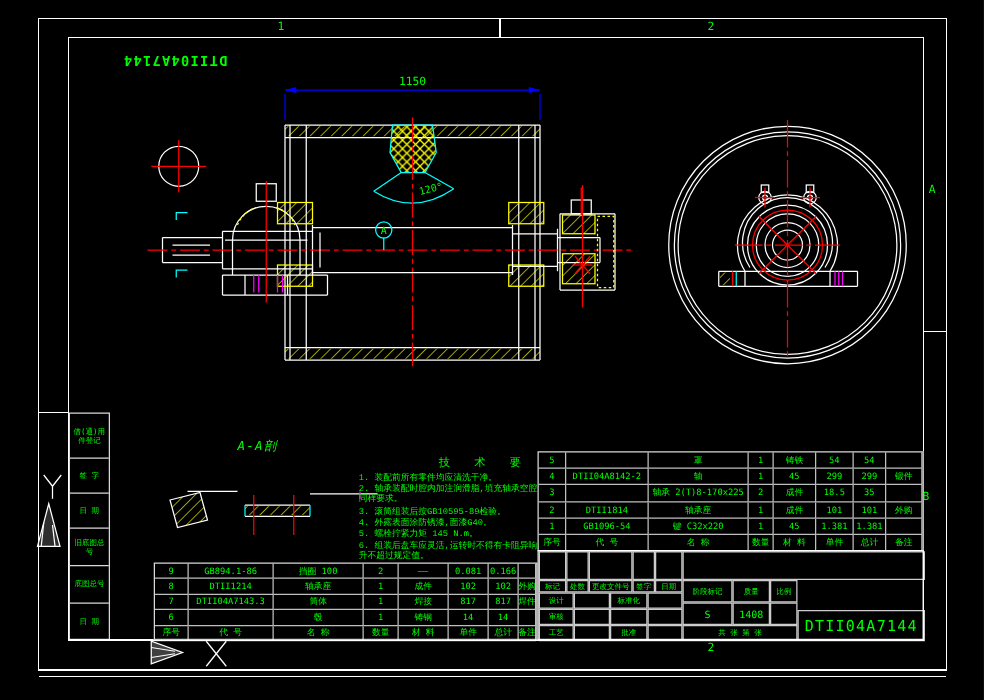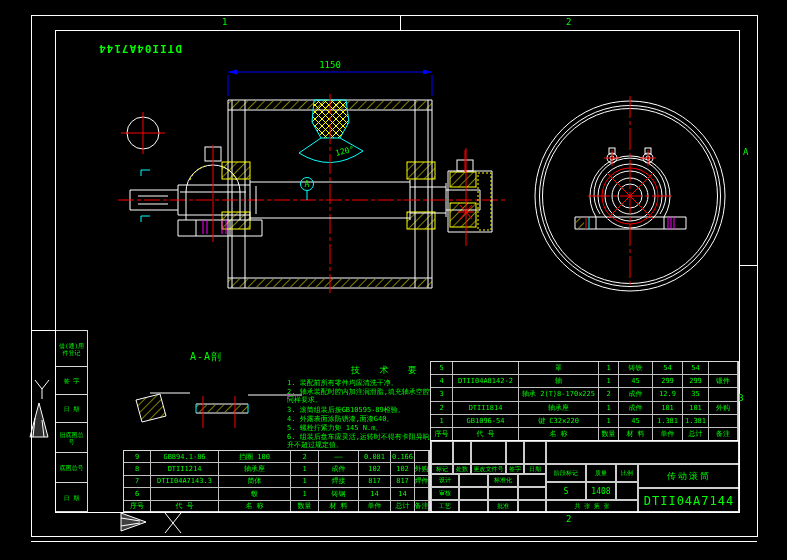--- a/index.html
+++ b/index.html
@@ -10,39 +10,39 @@
   
   #left-strip{left:55px;top:330px;width:33px;height:182px;border:1px solid rgba(255,255,255,.85);box-sizing:border-box;}
   #left-strip .cell{box-sizing:border-box;border-bottom:1px solid rgba(255,255,255,.85);
     color:#00ff00;font-size:6px;line-height:7px;text-align:center;display:flex;align-items:center;justify-content:center;
     word-break:break-all;padding:1px;}
   #left-strip .cell:last-child{border-bottom:none;}
   
   #notes{left:287px;top:362px;width:174px;color:#00ff00;}
   #notes .ttl{position:absolute;left:64px;top:2px;font-size:9px;letter-spacing:7px;white-space:nowrap;}
   #notes .lines{position:absolute;left:0;top:17px;width:174px;font-size:7px;line-height:8.2px;}
-  #notes .lines div{margin-bottom:1px;}
+  #notes .lines div{margin-bottom:1px;font-family:Liberation Mono, monospace;}
   
   .bom{position:absolute;display:grid;color:#00ff00;font-size:7px;line-height:8px;
        border:1px solid rgba(255,255,255,.85);box-sizing:border-box;background:#000;}
   .bom .bc{box-sizing:border-box;border-right:1px solid rgba(255,255,255,.75);border-bottom:1px solid rgba(255,255,255,.75);
        overflow:hidden;white-space:nowrap;display:flex;align-items:center;justify-content:center;}
   #bom-right{left:430px;top:361px;width:309px;height:80px;
        grid-template-columns:22px 66px 80px 20px 34px 30px 26px 29px;grid-auto-rows:13.2px;}
   #bom-left{left:123px;top:450px;width:307px;height:62px;
        grid-template-columns:27px 68px 72px 28px 40px 32px 24px 14px;grid-auto-rows:12.4px;}
   
   #tblock{left:430px;top:440px;width:309px;height:72px;border:1px solid rgba(255,255,255,.9);box-sizing:border-box;color:#00ff00;}
   #tblock .c{position:absolute;box-sizing:border-box;border:1px solid rgba(255,255,255,.8);
       display:flex;align-items:center;justify-content:center;font-size:6px;overflow:hidden;white-space:nowrap;}
   #part-name{font-size:9px !important;letter-spacing:2px;}
   #drawing-no{font-size:12px !important;letter-spacing:1px;}
   #dwg-top{left:92px;top:41px;width:96px;height:14px;transform:rotate(180deg);
       color:#00ff00;font-size:11px;font-weight:bold;letter-spacing:1px;text-align:center;}
-  #aa-label{left:190px;top:350px;color:#00ff00;font-size:10px;letter-spacing:1px;}
+  #aa-label{left:190px;top:350px;color:#00ff00;font-size:10px;letter-spacing:1px;font-style:italic;}
 </style>
 </head>
 <body>
 
 <div id="stage">
 
   <svg width="787" height="560" viewBox="0 0 787 560" class="abs" style="left:0;top:0">
     <defs>
       <pattern id="hy" patternUnits="userSpaceOnUse" width="6" height="6" patternTransform="rotate(45)">
         <line x1="0" y1="0" x2="0" y2="6" stroke="#ffff00" stroke-width="1"></line>
@@ -349,21 +349,21 @@
       <div class="bc">1</div>
       <div class="bc">45</div>
       <div class="bc">299</div>
       <div class="bc">299</div>
       <div class="bc">锻件</div>
       <div class="bc">3</div>
       <div class="bc"></div>
       <div class="bc">轴承 2(T)8-170x225</div>
       <div class="bc">2</div>
       <div class="bc">成件</div>
-      <div class="bc">12.9</div>
+      <div class="bc">18.5</div>
       <div class="bc">35</div>
       <div class="bc"></div>
       <div class="bc">2</div>
       <div class="bc">DTII1814</div>
       <div class="bc">轴承座</div>
       <div class="bc">1</div>
       <div class="bc">成件</div>
       <div class="bc">101</div>
       <div class="bc">101</div>
       <div class="bc">外购</div>
@@ -414,17 +414,16 @@
     <div class="c" style="left:87px;top:59px;width:28px;height:13px"></div>
 
     <div class="c" style="left:115px;top:23px;width:40px;height:18px">阶段标记</div>
     <div class="c" style="left:155px;top:23px;width:30px;height:18px">质量</div>
     <div class="c" style="left:185px;top:23px;width:22px;height:18px">比例</div>
     <div class="c" style="left:115px;top:41px;width:40px;height:18px;font-size:8px">S</div>
     <div class="c" style="left:155px;top:41px;width:30px;height:18px;font-size:8px">1408</div>
     <div class="c" style="left:185px;top:41px;width:22px;height:18px"></div>
     <div class="c" style="left:115px;top:59px;width:92px;height:13px">共 张 第 张</div>
 
-    <div class="c" id="part-name" style="left:207px;top:23px;width:102px;height:24px">传动滚筒</div>
     <div class="c" id="drawing-no" style="left:207px;top:47px;width:102px;height:25px">DTII04A7144</div>
   </div>
 
 </div>
 
 </body></html>

